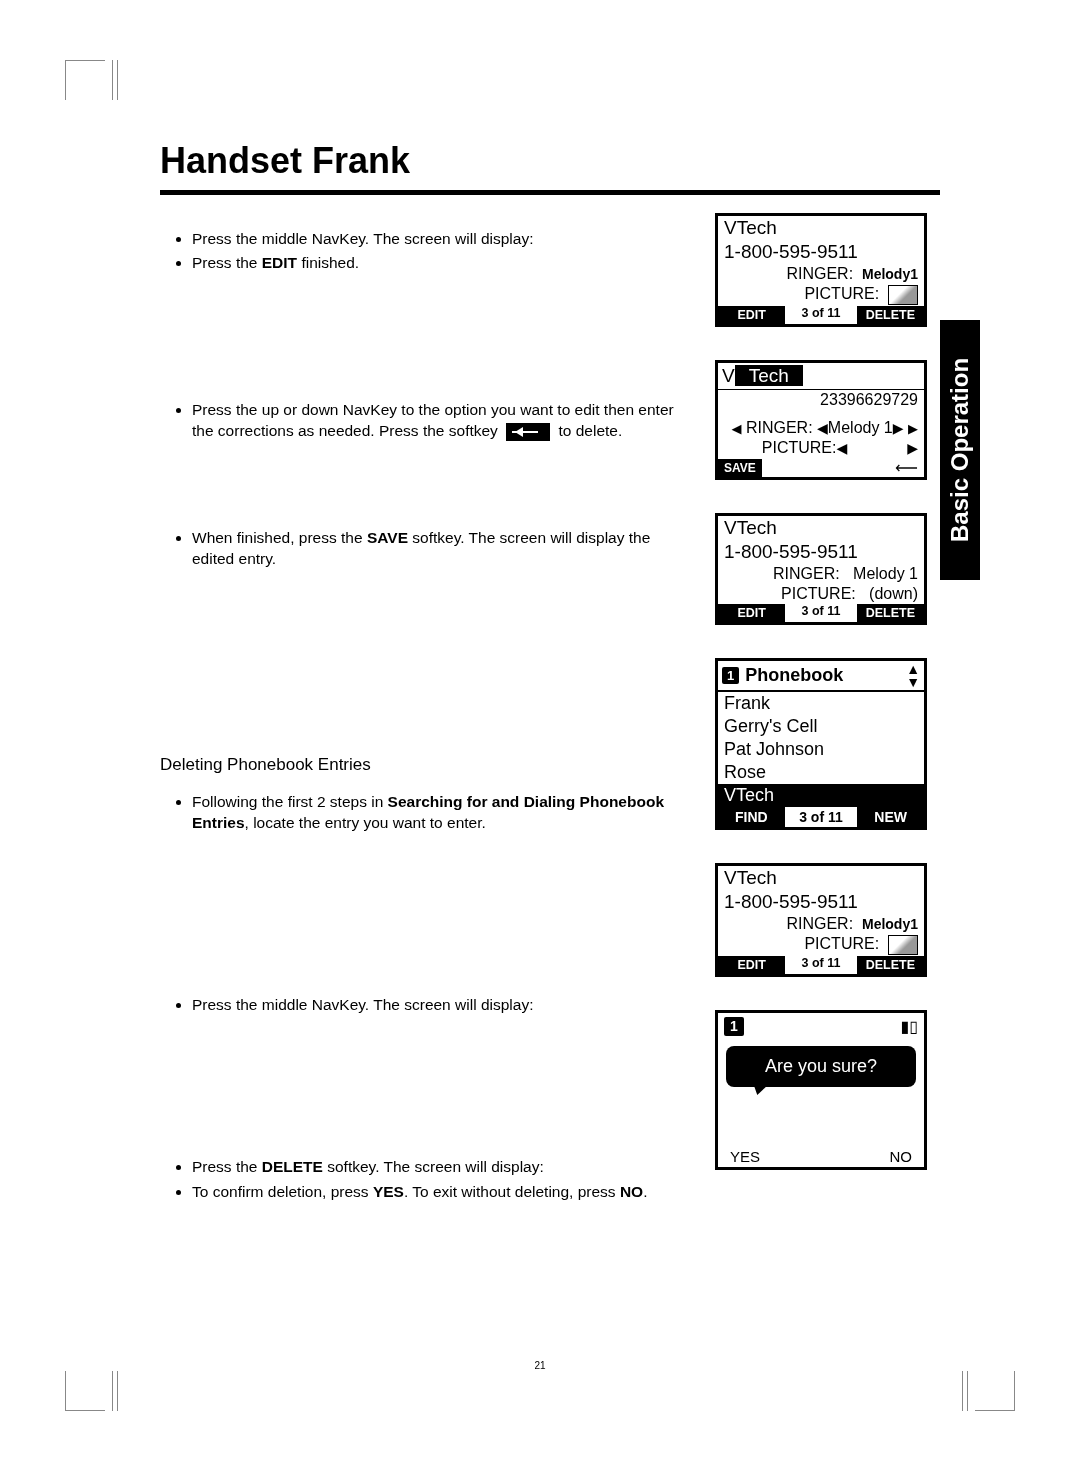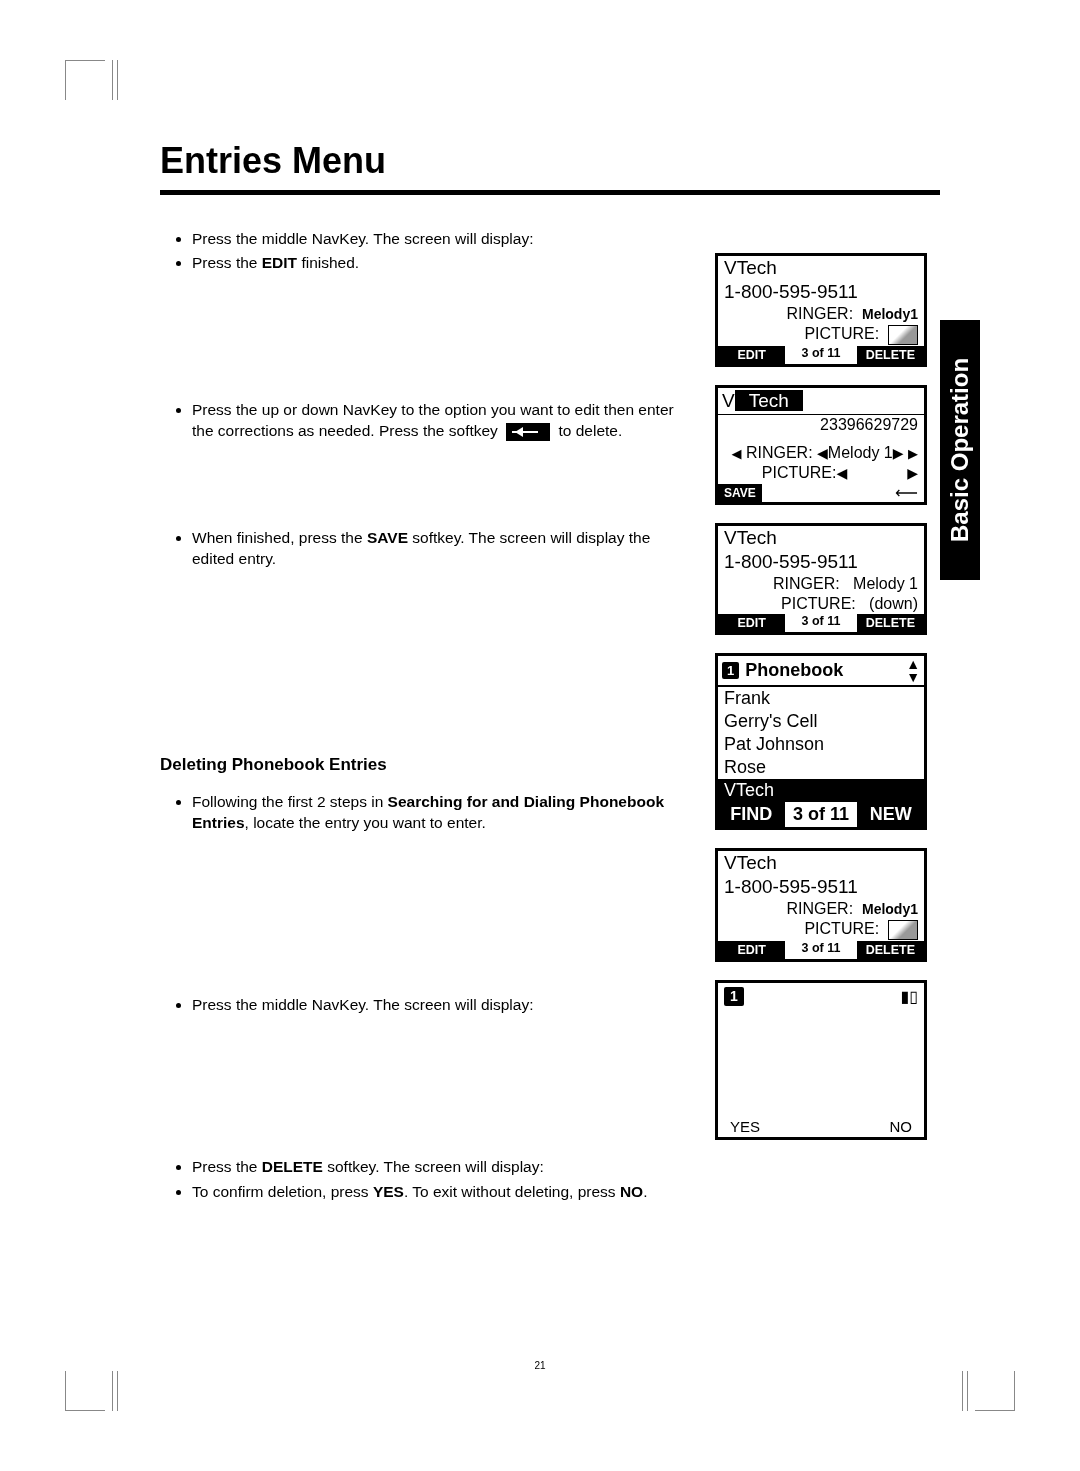--- a/index.html
+++ b/index.html
@@ -41,28 +41,27 @@
   }
   .left {
     flex: 1.1;
     font-size: 15.5px;
     line-height: 1.35;
   }
   .right {
     width: 225px;
     display: flex;
     flex-direction: column;
-    gap: 18px;
-    margin-top: 40px;
+    gap: 33px;
   }
   .bullet-list { padding-left: 32px; }
   .bullet-list li { margin-bottom: 4px; list-style-type: disc; }
   .spacer-lg { height: 95px; }
   .spacer-md { height: 55px; }
-  .subhead { font-weight: bold; font-size: 17px; margin-bottom: 0; margin-top: 8px; }
+  .subhead { font-weight: normal; font-size: 17px; margin-bottom: 0; margin-top: 8px; }
   .bold { font-weight: bold; }
   .del-key {
     display: inline-block;
     width: 44px; height: 18px;
     background: #000;
     vertical-align: middle;
     position: relative;
     margin: 0 4px;
   }
   .del-key::before {
@@ -149,21 +148,21 @@
     padding:2px 4px; font-weight:bold; font-size:18px;
   }
   .pb-header .num {
     background:#000; color:#fff; font-size:13px;
     padding:1px 5px; border-radius:2px;
   }
   .pb-header .arrows { margin-left:auto; font-size:14px; line-height:0.9; }
   .pb-list .item { padding:1px 6px; font-size:18px; }
   .pb-list .item.sel { background:#000; color:#fff; }
   .pb-footer {
-    display:flex; font-size:18px; font-weight:bold;
+    display:flex; font-size:14px; font-weight:bold;
   }
   .pb-footer .l, .pb-footer .r {
     background:#000; color:#fff; padding:2px 6px; flex:0.9; text-align:center;
   }
   .pb-footer .m { flex:1.2; text-align:center; padding:2px 0; }
 
   .confirm {
     border:3px solid #000; width:212px; height:160px; position:relative;
   }
   .confirm .topbar {
@@ -206,21 +205,21 @@
 <div class="crop-tl"></div>
 <div class="crop-tl2"></div>
 <div class="crop-bl"></div>
 <div class="crop-bl2"></div>
 <div class="crop-br"></div>
 <div class="crop-br2"></div>
 
 <div class="side-tab">Basic Operation</div>
 
 <div class="page">
-  <div class="title">Entries Menu</div>
+  <div class="title">Handset Frank</div>
   <div class="title-rule"></div>
 
   <div class="content">
     <div class="left">
       <ul class="bullet-list">
         <li>Press the middle NavKey. The screen will display:</li>
         <li>
           <span>Press the </span><span class="bold">EDIT</span><span> finished.</span>
         </li>
       </ul>
@@ -346,20 +345,24 @@
           <div class="mid">3 of 11</div>
           <div class="btn">DELETE</div>
         </div>
       </div>
 
       <div class="confirm">
         <div class="topbar">
           <span class="num">1</span>
           <span class="batt">▮▯</span>
         </div>
+        <div class="bubble">
+          <span>Are you sure?</span>
+          <div class="tail"></div>
+        </div>
         <div class="yn">
           <span>YES</span>
           <span>NO</span>
         </div>
       </div>
 
     </div>
   </div>
 </div>
 

